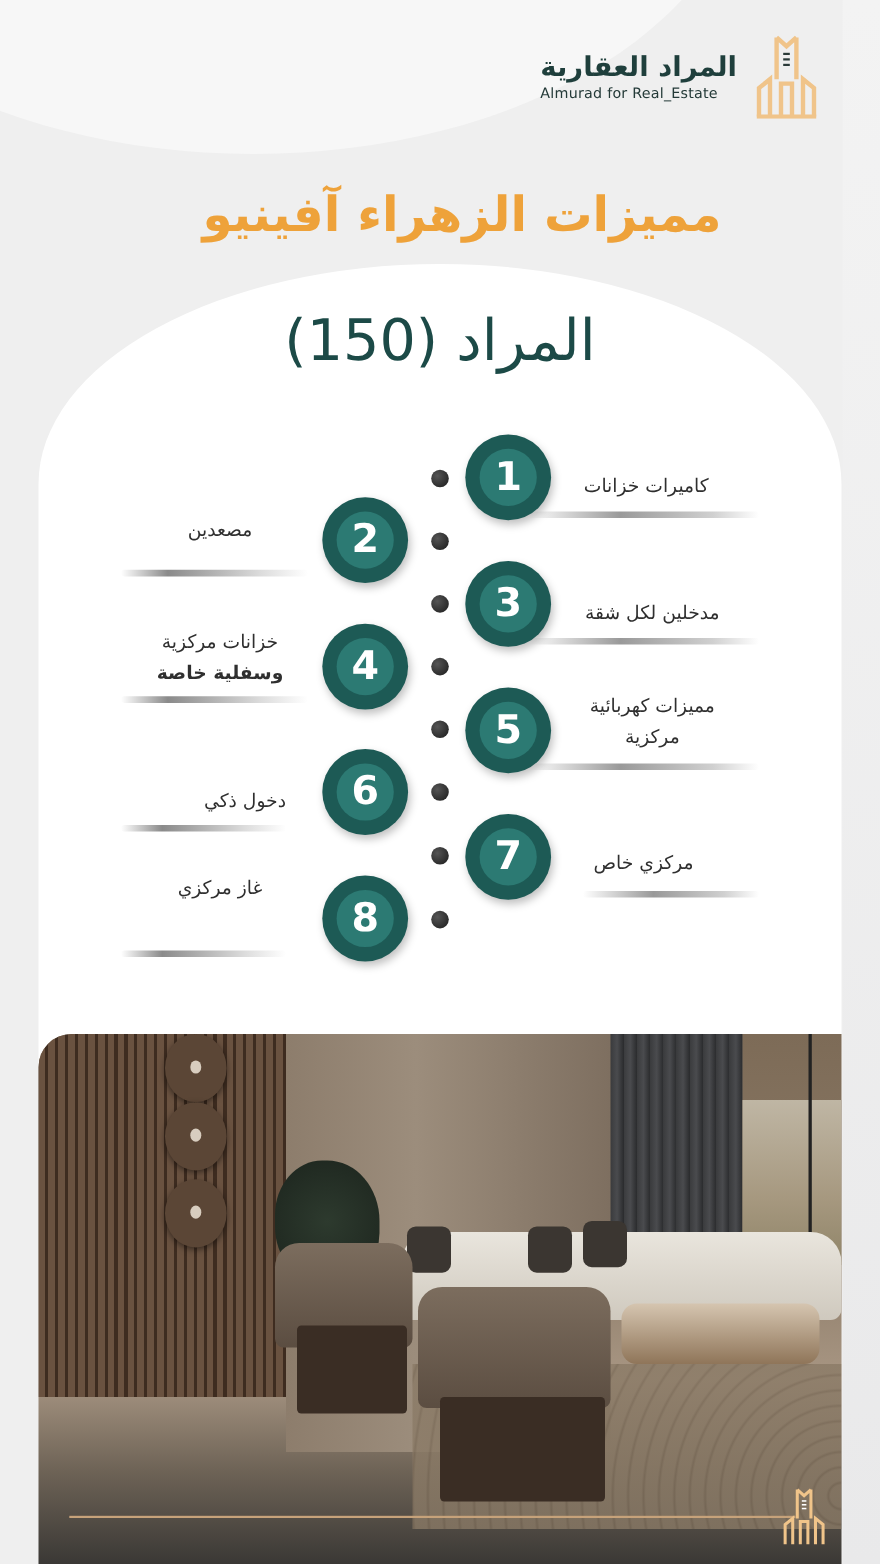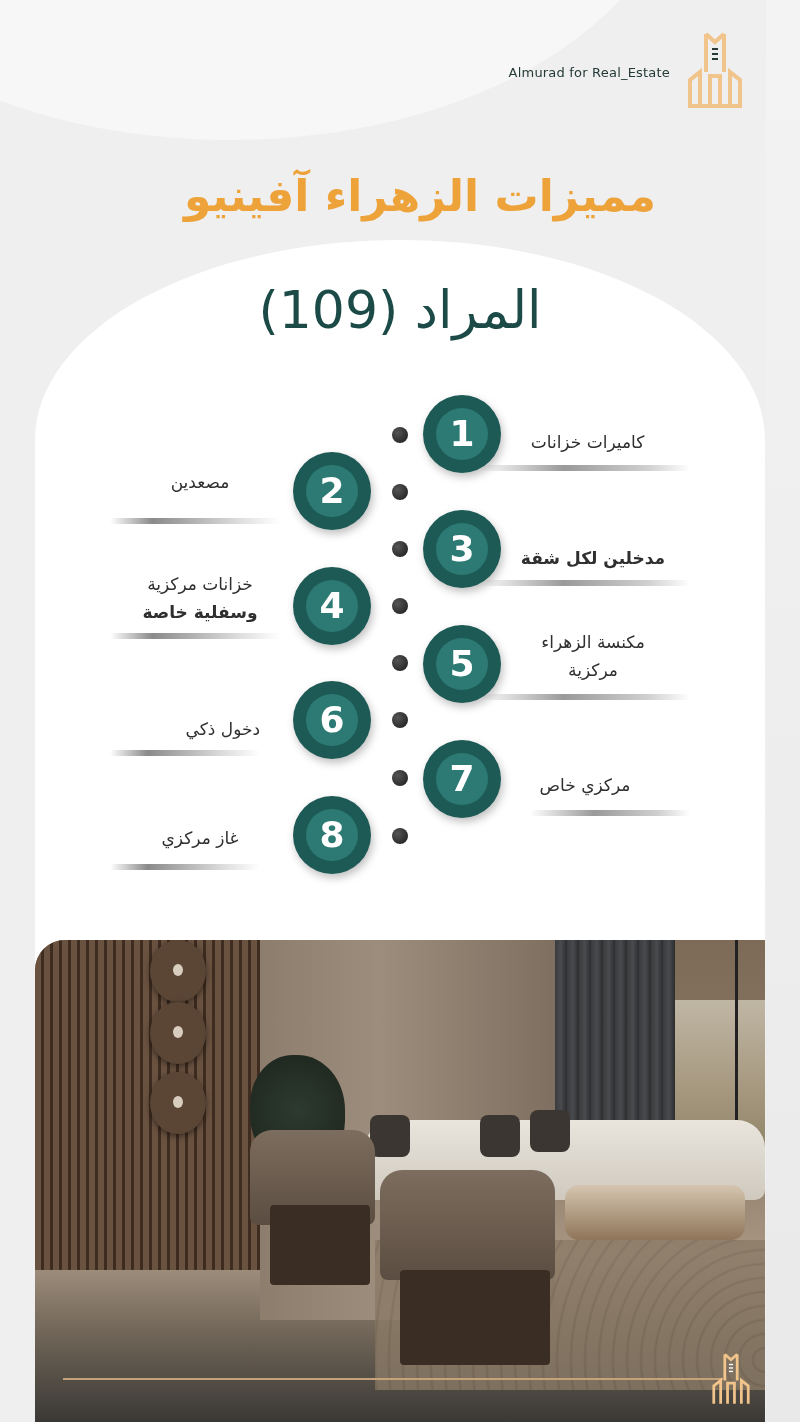--- a/index.html
+++ b/index.html
@@ -128,40 +128,41 @@
 </style>
 </head>
 <body>
 
 <div class="bg-swoosh"></div>
 <div class="right-strip"></div>
 <div class="arch"></div>
 
 <div class="logo">
   <div class="logo-text">
+    <div class="logo-ar">المراد العقارية</div>
     <div class="logo-en">Almurad for Real_Estate</div>
   </div>
   <svg class="logo-mark" viewBox="0 0 58 76">
     <g fill="none" stroke="#f0c48a" stroke-width="4">
       <path d="M20 2 L20 40 M38 2 L38 40 M20 2 L29 10 L38 2"></path>
       <path d="M4 74 L4 48 L14 40 L14 74"></path>
       <path d="M24 74 L24 44 L34 44 L34 74"></path>
       <path d="M44 74 L44 40 L54 48 L54 74"></path>
       <path d="M2 74 L56 74"></path>
     </g>
     <g fill="#2a3a38">
         <rect x="26" y="16" width="6" height="2"></rect>
         <rect x="26" y="21" width="6" height="2"></rect>
         <rect x="26" y="26" width="6" height="2"></rect>
       </g>
   </svg>
 </div>
 
 <div class="title">مميزات الزهراء آفينيو</div>
-<div class="subtitle">المراد (109)</div>
+<div class="subtitle">المراد (150)</div>
 
 <div class="feature">
   <div class="dot" style="left:392px;top:427px;"></div>
   <div class="badge" style="left:423px;top:395px;">
       <span>1</span>
     </div>
   <div class="label" style="left:520px;top:428px;width:135px;">كاميرات خزانات</div>
   <div class="underline" style="left:480px;top:465px;width:210px;"></div>
 </div>
 
@@ -172,40 +173,40 @@
     </div>
   <div class="label" style="left:140px;top:468px;width:120px;">مصعدين</div>
   <div class="underline left" style="left:110px;top:518px;width:170px;"></div>
 </div>
 
 <div class="feature">
   <div class="dot" style="left:392px;top:541px;"></div>
   <div class="badge" style="left:423px;top:510px;">
       <span>3</span>
     </div>
-  <div class="label" style="left:518px;top:544px;width:150px;font-weight:bold;">مدخلين لكل شقة</div>
+  <div class="label" style="left:518px;top:544px;width:150px;">مدخلين لكل شقة</div>
   <div class="underline" style="left:480px;top:580px;width:210px;"></div>
 </div>
 
 <div class="dot" style="left:392px;top:598px;"></div>
 <div class="feature">
   <div class="badge" style="left:293px;top:567px;">
       <span>4</span>
     </div>
   <div class="label" style="left:140px;top:570px;width:120px;">خزانات مركزية</div>
   <div class="label" style="left:140px;top:598px;width:120px;font-weight:bold;">وسفلية خاصة</div>
   <div class="underline left" style="left:110px;top:633px;width:170px;"></div>
 </div>
 
 <div class="feature">
   <div class="dot" style="left:392px;top:655px;"></div>
   <div class="badge" style="left:423px;top:625px;">
       <span>5</span>
     </div>
-  <div class="label" style="left:518px;top:628px;width:150px;">مكنسة الزهراء</div>
+  <div class="label" style="left:518px;top:628px;width:150px;">مميزات كهربائية</div>
   <div class="label" style="left:518px;top:656px;width:150px;">مركزية</div>
   <div class="underline" style="left:480px;top:694px;width:210px;"></div>
 </div>
 
 <div class="dot" style="left:392px;top:712px;"></div>
 <div class="feature">
   <div class="badge" style="left:293px;top:681px;">
       <span>6</span>
     </div>
   <div class="label" style="left:140px;top:715px;width:120px;text-align:right;">دخول ذكي</div>
@@ -219,21 +220,21 @@
     </div>
   <div class="label" style="left:520px;top:771px;width:130px;">مركزي خاص</div>
   <div class="underline" style="left:530px;top:810px;width:160px;"></div>
 </div>
 
 <div class="dot" style="left:392px;top:828px;"></div>
 <div class="feature">
   <div class="badge" style="left:293px;top:796px;">
       <span>8</span>
     </div>
-  <div class="label" style="left:140px;top:824px;width:120px;">غاز مركزي</div>
+  <div class="label" style="left:140px;top:794px;width:120px;">غاز مركزي</div>
   <div class="underline left" style="left:110px;top:864px;width:150px;"></div>
 </div>
 
 <div class="photo">
   <div class="wall-mid"></div>
   <div class="wall-panel"></div>
   <div class="disc" style="top:0px;"></div>
   <div class="disc" style="top:62px;"></div>
   <div class="disc" style="top:132px;"></div>
   <div class="curtain"></div>

